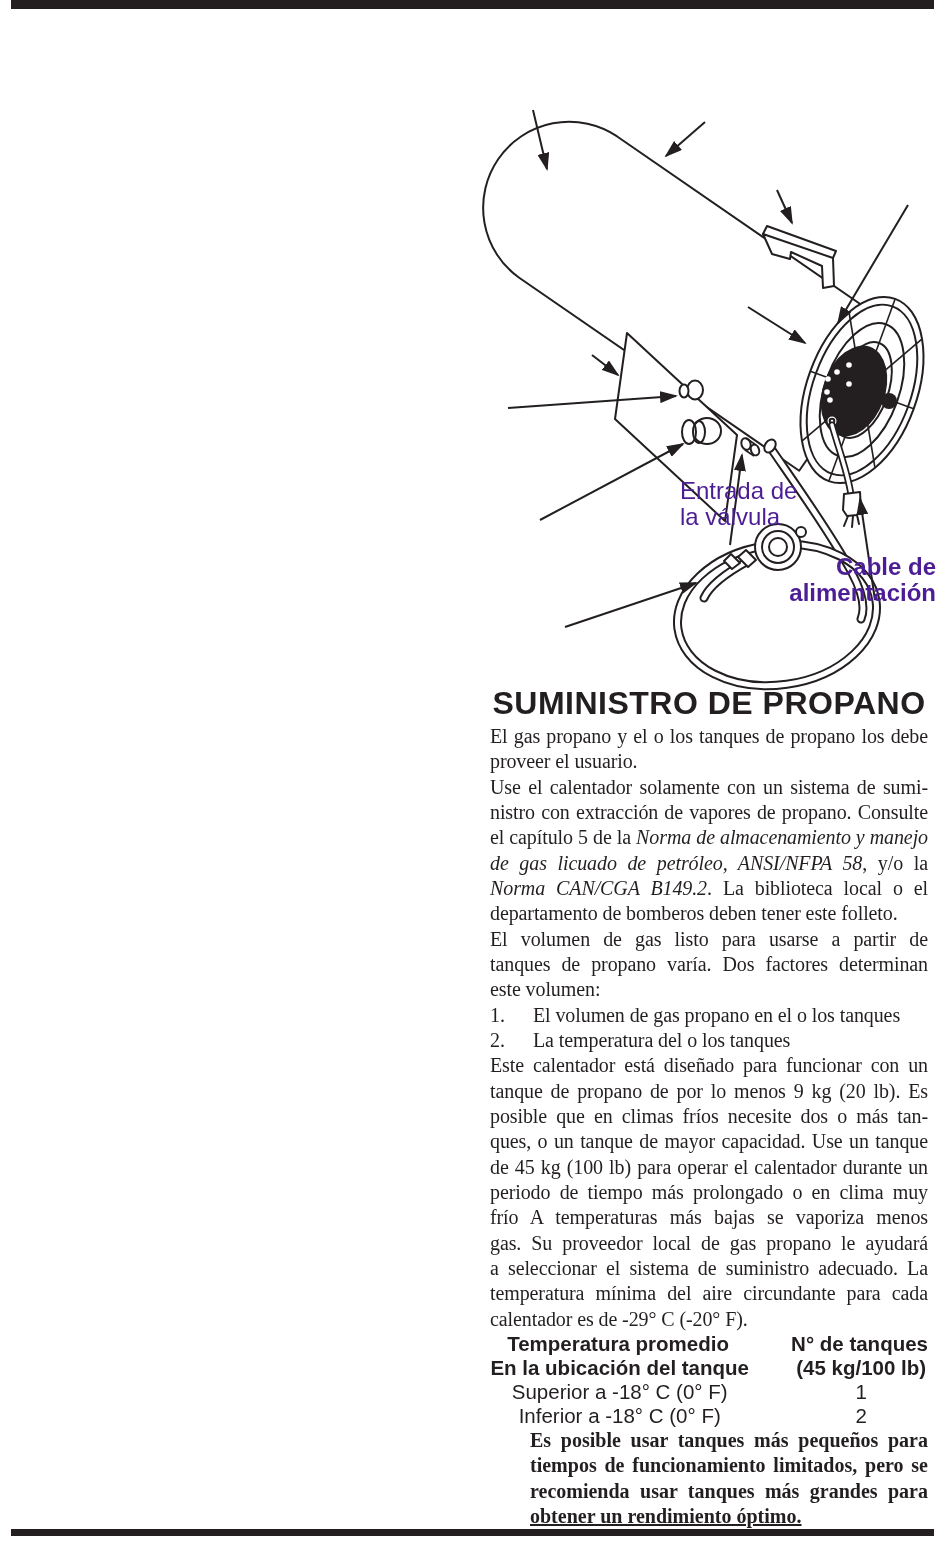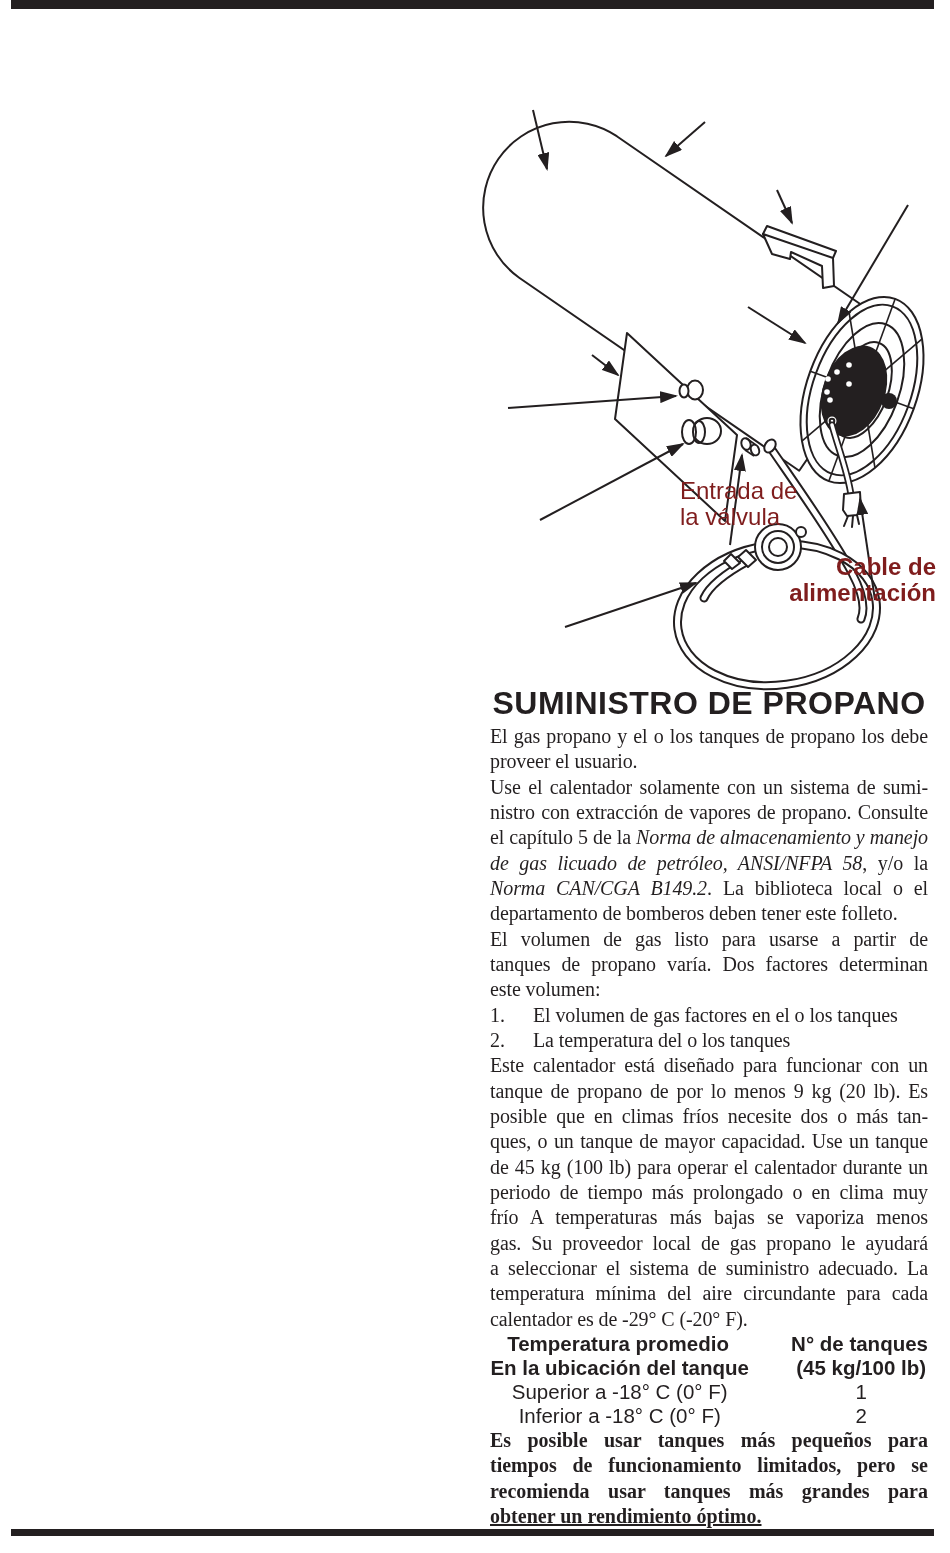--- a/index.html
+++ b/index.html
@@ -6,21 +6,21 @@
   body{width:950px;height:1553px;background:#ffffff;position:relative;overflow:hidden;
        font-family:"Liberation Serif",serif;color:#231f20;}
   .bar{position:absolute;left:11px;width:923px;background:#231f20;}
   .bar.top{top:0;height:9px;}
   .bar.bottom{top:1529px;height:7px;}
 
   
   .figure{position:absolute;left:480px;top:95px;width:470px;height:610px;}
   .figure svg{position:absolute;left:0;top:0;}
   .fig-label{position:absolute;font-family:"Liberation Sans",sans-serif;font-size:24px;
-             line-height:26px;color:#7f1d1d;white-space:nowrap;}
+             line-height:26px;color:#4c1d95;white-space:nowrap;}
   .fig-label.valve{left:200px;top:383px;}
   .fig-label.cord{right:14px;top:459px;text-align:right;font-weight:bold;}
 
   
   .o{fill:none;stroke:#231f20;stroke-width:2;stroke-linejoin:round;stroke-linecap:round;}
   .w{fill:#ffffff;stroke:#231f20;stroke-width:2;stroke-linejoin:round;}
   .thin{fill:none;stroke:#231f20;stroke-width:1.6;}
   .dark{fill:#231f20;stroke:none;}
   .dotw{fill:#ffffff;stroke:none;}
   .hB{fill:none;stroke:#231f20;stroke-width:9;stroke-linecap:round;}
@@ -40,21 +40,21 @@
   .ln i{font-style:italic;margin-top:36px;}
   .ln .num{display:inline-block;width:43px;}
   
   .trow{display:flex;font-family:"Liberation Sans",sans-serif;font-size:20.5px;
         line-height:24px;height:24px;align-items:flex-end;}
   .trow.hd{font-weight:bold;}
   .tc1{width:66%;text-align:center;white-space:nowrap;}
   .tc2{width:34%;text-align:center;white-space:nowrap;margin-left:45px;}
   
   .cl{height:25.4px;line-height:25.4px;font-size:20px;font-weight:bold;
-      white-space:nowrap;text-align:justify;text-align-last:justify;}
+      white-space:nowrap;text-align:justify;text-align-last:justify;margin-left:40px;}
   .cl.last{text-align:center;text-align-last:left;text-decoration:underline;}
 </style>
 </head>
 <body>
 
 <div class="bar top"></div>
 
 <div class="figure">
   <svg width="470" height="610" viewBox="0 0 470 610">
     <defs>
@@ -172,21 +172,21 @@
       <div class="ln last"><span>proveer el usuario.</span></div>
       <div class="ln"><span>Use el calentador solamente con un sistema de sumi-</span></div>
       <div class="ln"><span>nistro con extracción de vapores de propano. Consulte</span></div>
       <div class="ln"><span>el capítulo 5 de la </span><i>Norma de almacenamiento y manejo</i></div>
       <div class="ln"><i>de gas licuado de petróleo, ANSI/NFPA 58</i><span>, y/o la</span></div>
       <div class="ln"><i>Norma CAN/CGA B149.2</i><span>. La biblioteca local o el</span></div>
       <div class="ln last"><span>departamento de bomberos deben tener este folleto.</span></div>
       <div class="ln"><span>El volumen de gas listo para usarse a partir de</span></div>
       <div class="ln"><span>tanques de propano varía. Dos factores determinan</span></div>
       <div class="ln last"><span>este volumen:</span></div>
-      <div class="ln last"><span class="num">1.</span><span>El volumen de gas factores en el o los tanques</span></div>
+      <div class="ln last"><span class="num">1.</span><span>El volumen de gas propano en el o los tanques</span></div>
       <div class="ln last"><span class="num">2.</span><span>La temperatura del o los tanques</span></div>
       <div class="ln"><span>Este calentador está diseñado para funcionar con un</span></div>
       <div class="ln"><span>tanque de propano de por lo menos 9 kg (20 lb). Es</span></div>
       <div class="ln"><span>posible que en climas fríos necesite dos o más tan-</span></div>
       <div class="ln"><span>ques, o un tanque de mayor capacidad. Use un tanque</span></div>
       <div class="ln"><span>de 45 kg (100 lb) para operar el calentador durante un</span></div>
       <div class="ln"><span>periodo de tiempo más prolongado o en clima muy</span></div>
       <div class="ln"><span>frío A temperaturas más bajas se vaporiza menos</span></div>
       <div class="ln"><span>gas. Su proveedor local de gas propano le ayudará</span></div>
       <div class="ln"><span>a seleccionar el sistema de suministro adecuado. La</span></div>

